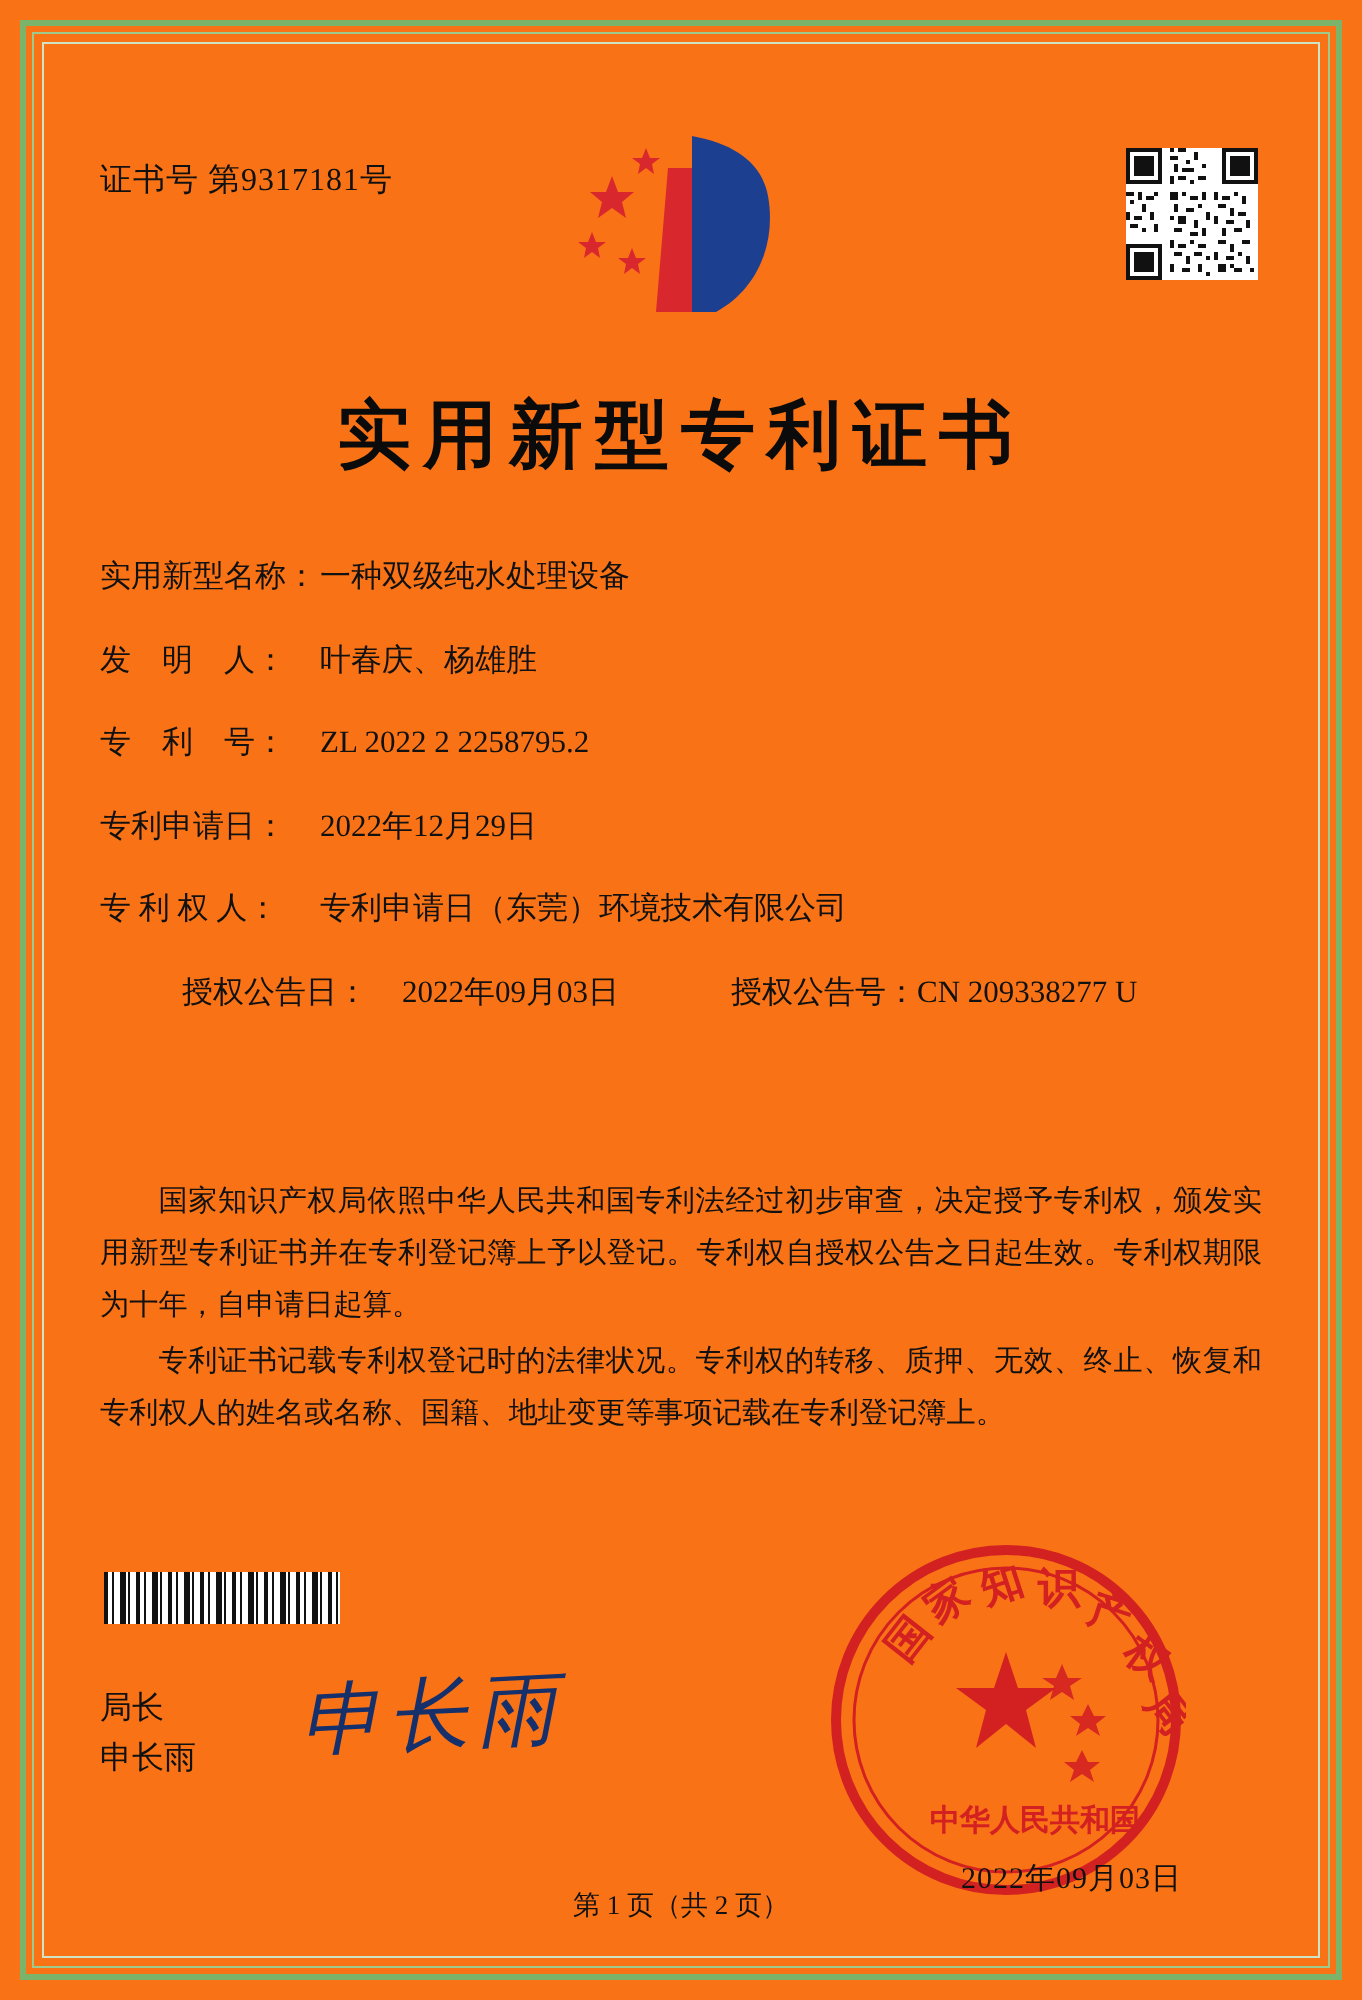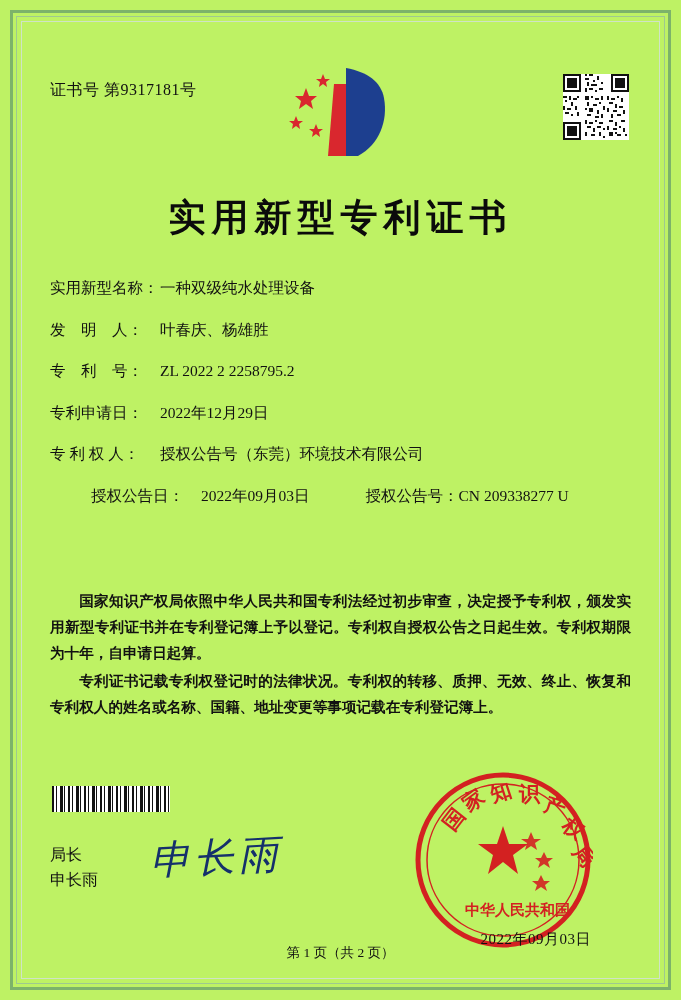--- a/index.html
+++ b/index.html
@@ -7,21 +7,21 @@
     padding: 0;
     background: #ffffff;
   }
   body {
     font-family: "Liberation Serif", "DejaVu Serif", serif;
   }
   .page {
     position: relative;
     width: 681px;
     height: 1000px;
-    background: #bef264;
+    background: #f97316;
     overflow: hidden;
   }
   
   .frame-outer {
     position: absolute;
     left: 10px;
     top: 10px;
     right: 10px;
     bottom: 10px;
     border: 3px solid #7cb36a;
@@ -141,21 +141,20 @@
     right: 20px;
     top: 558px;
     font-size: 14.6px;
     line-height: 26px;
     color: #111;
     text-align: justify;
   }
   .paragraphs p {
     margin: 0 0 2px 0;
     text-indent: 2em;
-    font-weight: bold;
   }
 
   
   .barcode {
     position: absolute;
     left: 22px;
     top: 756px;
     width: 118px;
     height: 26px;
     background:
@@ -353,21 +352,21 @@
         <span class="field-value">ZL 2022 2 2258795.2</span>
       </div>
 
       <div class="field-row">
         <span class="field-label">专利申请日：</span>
         <span class="field-value">2022年12月29日</span>
       </div>
 
       <div class="field-row">
         <span class="field-label">专 利 权 人：</span>
-        <span class="field-value">授权公告号（东莞）环境技术有限公司</span>
+        <span class="field-value">专利申请日（东莞）环境技术有限公司</span>
       </div>
 
 
       <div class="field-row dual">
         <span class="field-label">授权公告日：</span>
         <span>2022年09月03日</span>
         <span class="second-label">授权公告号：</span>
         <span>CN 209338277 U</span>
       </div>
 

